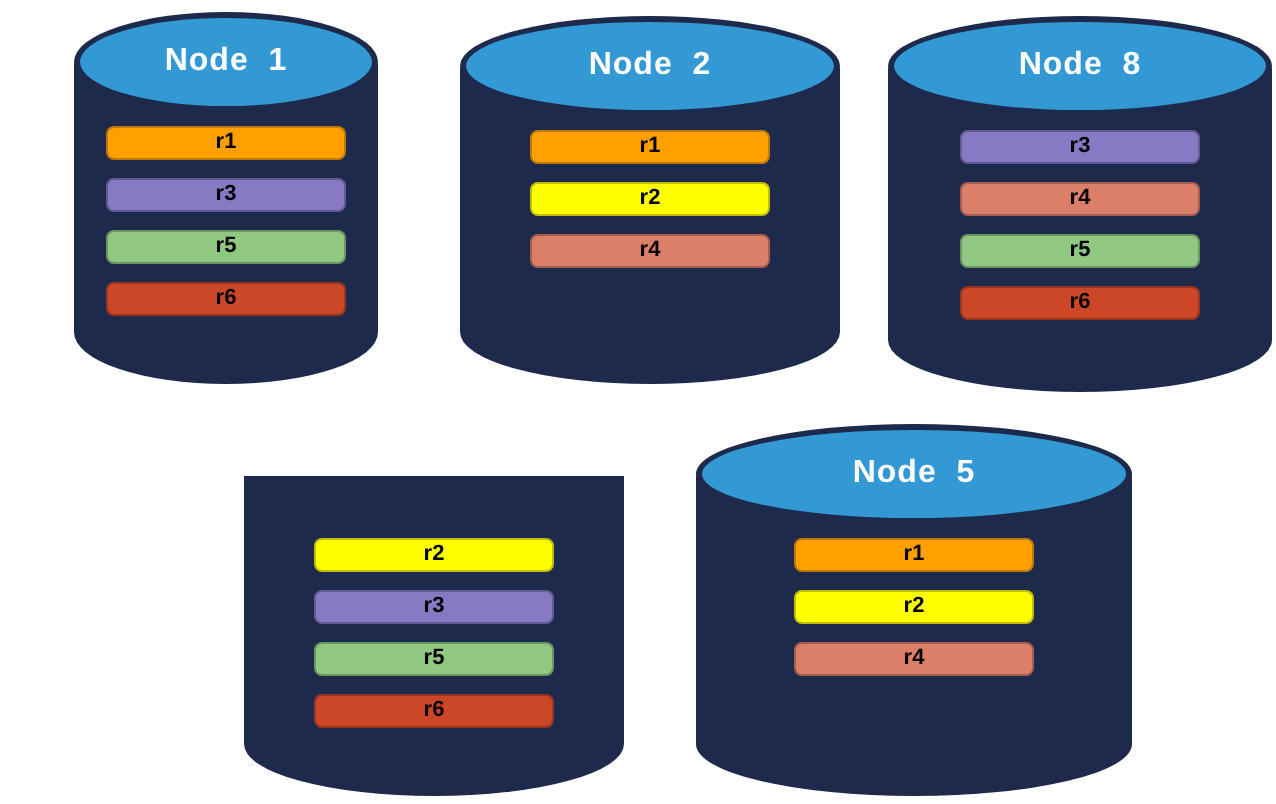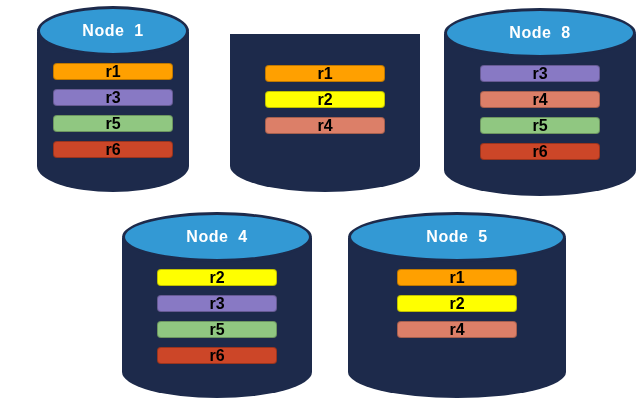--- a/index.html
+++ b/index.html
@@ -65,21 +65,21 @@
     height: 15px;
     margin-bottom: 9px;
     border-radius: 4px;
     border: 1px solid rgba(0,0,0,0.25);
     box-sizing: content-box;
     display: flex;
     align-items: center;
     justify-content: center;
     color: #000000;
     font-weight: bold;
-    font-size: 16px;
+    font-size: 11px;
     line-height: 15px;
   }
 </style>
 </head>
 <body>
 
 <div class="canvas">
 
   <div class="cylinder" style="left:8px; top:6px; width:152px; height:186px;margin-left:29px;">
     <div class="cyl-body"></div>
@@ -89,20 +89,23 @@
     <div class="bars">
         <div class="bar" style="background: rgb(255, 160, 0); color: rgb(0, 0, 0);">r1</div>
         <div class="bar" style="background: rgb(136, 121, 196); color: rgb(0, 0, 0);">r3</div>
         <div class="bar" style="background: rgb(144, 199, 129); color: rgb(0, 0, 0);">r5</div>
         <div class="bar" style="background: rgb(204, 70, 40); color: rgb(0, 0, 0);">r6</div>
       </div>
   </div>
 
   <div class="cylinder" style="left:230px; top:8px; width:190px; height:184px;">
     <div class="cyl-body"></div>
+    <div class="cyl-top">
+      <span class="cyl-title">Node  2</span>
+    </div>
     <div class="bars">
         <div class="bar" style="background: rgb(255, 160, 0); color: rgb(0, 0, 0);">r1</div>
         <div class="bar" style="background: rgb(255, 255, 0); color: rgb(0, 0, 0);">r2</div>
         <div class="bar" style="background: rgb(220, 127, 104); color: rgb(0, 0, 0);">r4</div>
       </div>
   </div>
 
   <div class="cylinder" style="left:444px; top:8px; width:192px; height:188px;">
     <div class="cyl-body"></div>
     <div class="cyl-top">
@@ -111,23 +114,20 @@
     <div class="bars">
         <div class="bar" style="background: rgb(136, 121, 196); color: rgb(0, 0, 0);">r3</div>
         <div class="bar" style="background: rgb(220, 127, 104); color: rgb(0, 0, 0);">r4</div>
         <div class="bar" style="background: rgb(144, 199, 129); color: rgb(0, 0, 0);">r5</div>
         <div class="bar" style="background: rgb(204, 70, 40); color: rgb(0, 0, 0);">r6</div>
       </div>
   </div>
 
   <div class="cylinder" style="left:122px; top:212px; width:190px; height:186px;">
     <div class="cyl-body"></div>
-    <div class="cyl-top">
-      <span class="cyl-title">Node  4</span>
-    </div>
     <div class="bars">
         <div class="bar" style="background: rgb(255, 255, 0); color: rgb(0, 0, 0);">r2</div>
         <div class="bar" style="background: rgb(136, 121, 196); color: rgb(0, 0, 0);">r3</div>
         <div class="bar" style="background: rgb(144, 199, 129); color: rgb(0, 0, 0);">r5</div>
         <div class="bar" style="background: rgb(204, 70, 40); color: rgb(0, 0, 0);">r6</div>
       </div>
   </div>
 
   <div class="cylinder" style="left:348px; top:212px; width:190px; height:186px;padding-left:28px;">
     <div class="cyl-body"></div>

